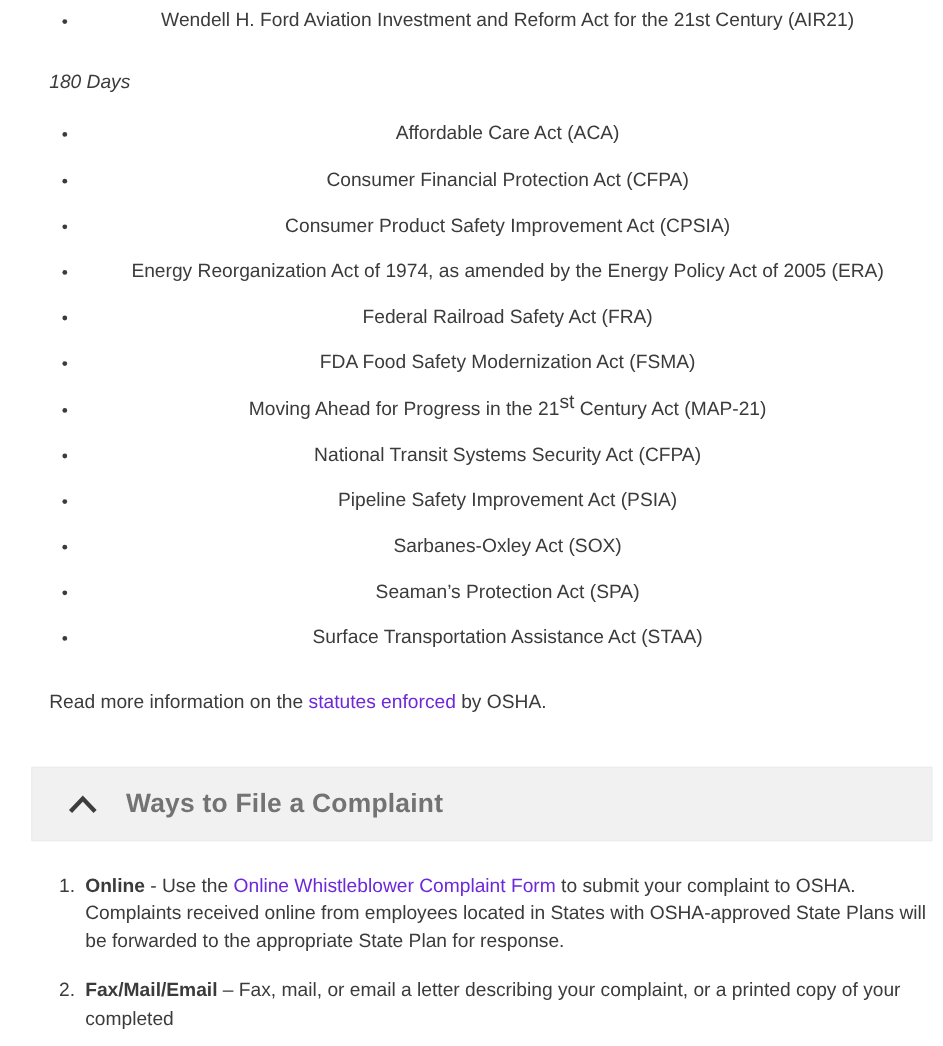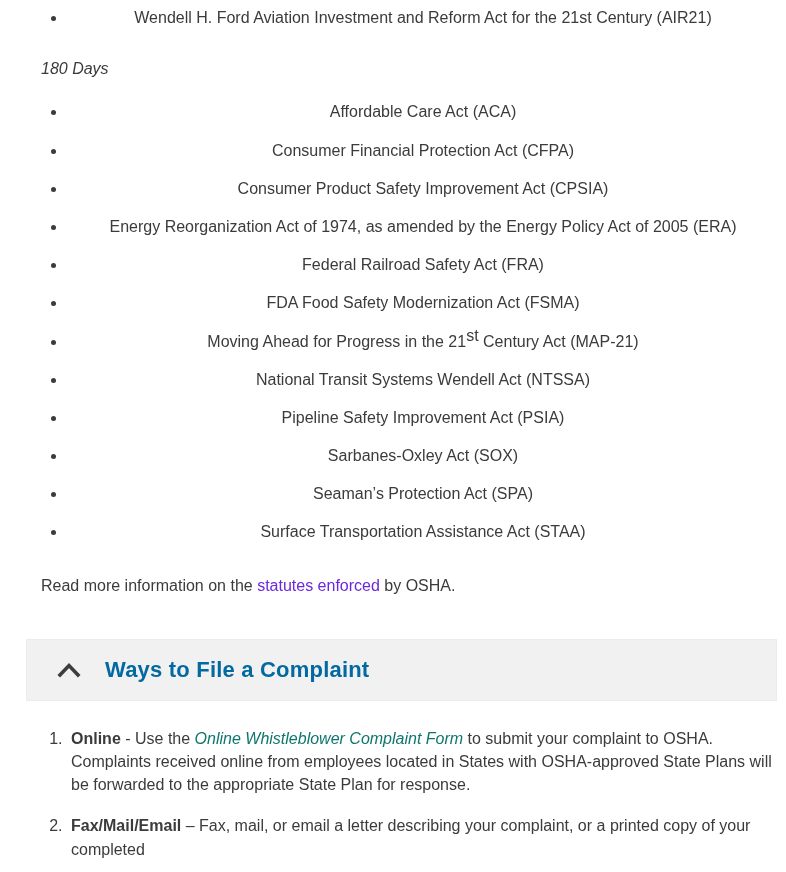--- a/index.html
+++ b/index.html
@@ -31,42 +31,42 @@
   }
   .days-heading {
     font-style: italic;
     margin: 28px 0 20px 0;
   }
   .read-more {
     margin: 30px 0 0 0;
   }
   a { text-decoration: none; cursor: pointer; }
   .link-blue { color: #6d28d9; }
-  .link-visited { color: #0f766e; font-style: italic; }
+  .link-visited { color: #6d28d9; }
   sup { font-size: 16px; line-height: 0; }
 
   .accordion {
     display: flex;
     align-items: center;
     box-sizing: border-box;
     width: 100%;
     height: 62px;
     background: #f1f1f1;
     border: 1px solid #ececec;
     margin: 42px 0 26px 0;
     padding: 0 0 0 30px;
     gap: 24px;
     cursor: pointer;
     text-align: left;
     font-family: inherit;
   }
   .accordion-title {
     font-size: 22px;
     font-weight: bold;
-    color: #0369a1;
+    color: #737373;
     letter-spacing: 0.2px;
   }
   .chevron {
     display: inline-flex;
     align-items: center;
   }
 
   .filing-intro {
     margin: 0 0 18px 0;
   }
@@ -93,21 +93,21 @@
     <p class="days-heading">180 Days</p>
 
     <ul class="act-list">
       <li>Affordable Care Act (ACA)</li>
       <li>Consumer Financial Protection Act (CFPA)</li>
       <li>Consumer Product Safety Improvement Act (CPSIA)</li>
       <li>Energy Reorganization Act of 1974, as amended by the Energy Policy Act of 2005 (ERA)</li>
       <li>Federal Railroad Safety Act (FRA)</li>
       <li>FDA Food Safety Modernization Act (FSMA)</li>
       <li><span>Moving Ahead for Progress in the 21</span><sup>st</sup><span> Century Act (MAP-21)</span></li>
-      <li>National Transit Systems Wendell Act (NTSSA)</li>
+      <li>National Transit Systems Security Act (CFPA)</li>
       <li>Pipeline Safety Improvement Act (PSIA)</li>
       <li>Sarbanes-Oxley Act (SOX)</li>
       <li>Seaman’s Protection Act (SPA)</li>
       <li>Surface Transportation Assistance Act (STAA)</li>
     </ul>
 
     <p class="read-more"><span>Read more information on the </span><a class="link-blue">statutes enforced</a><span> by OSHA.</span></p>
 
   </div>
 

